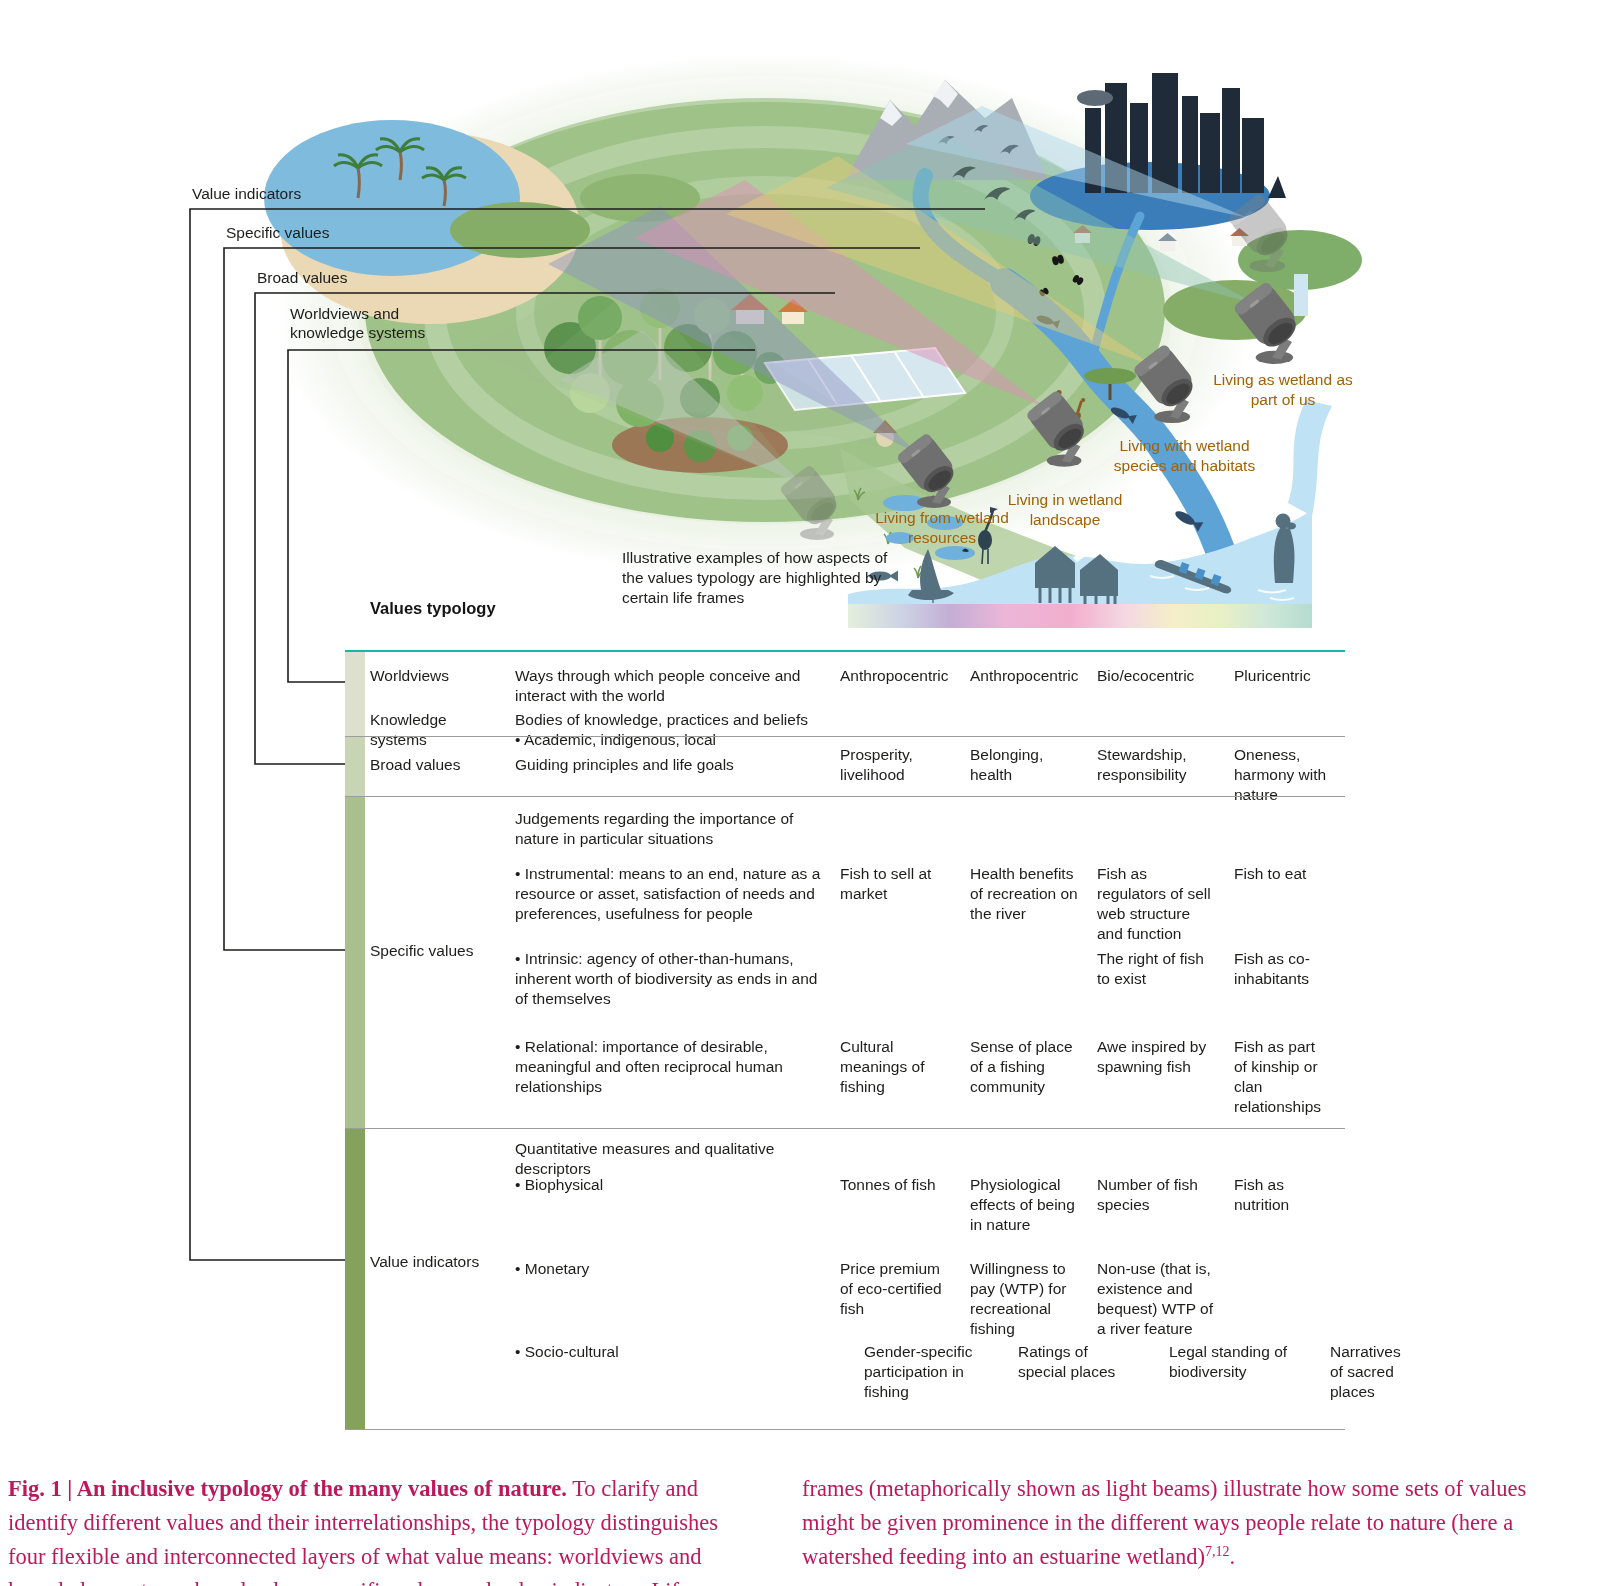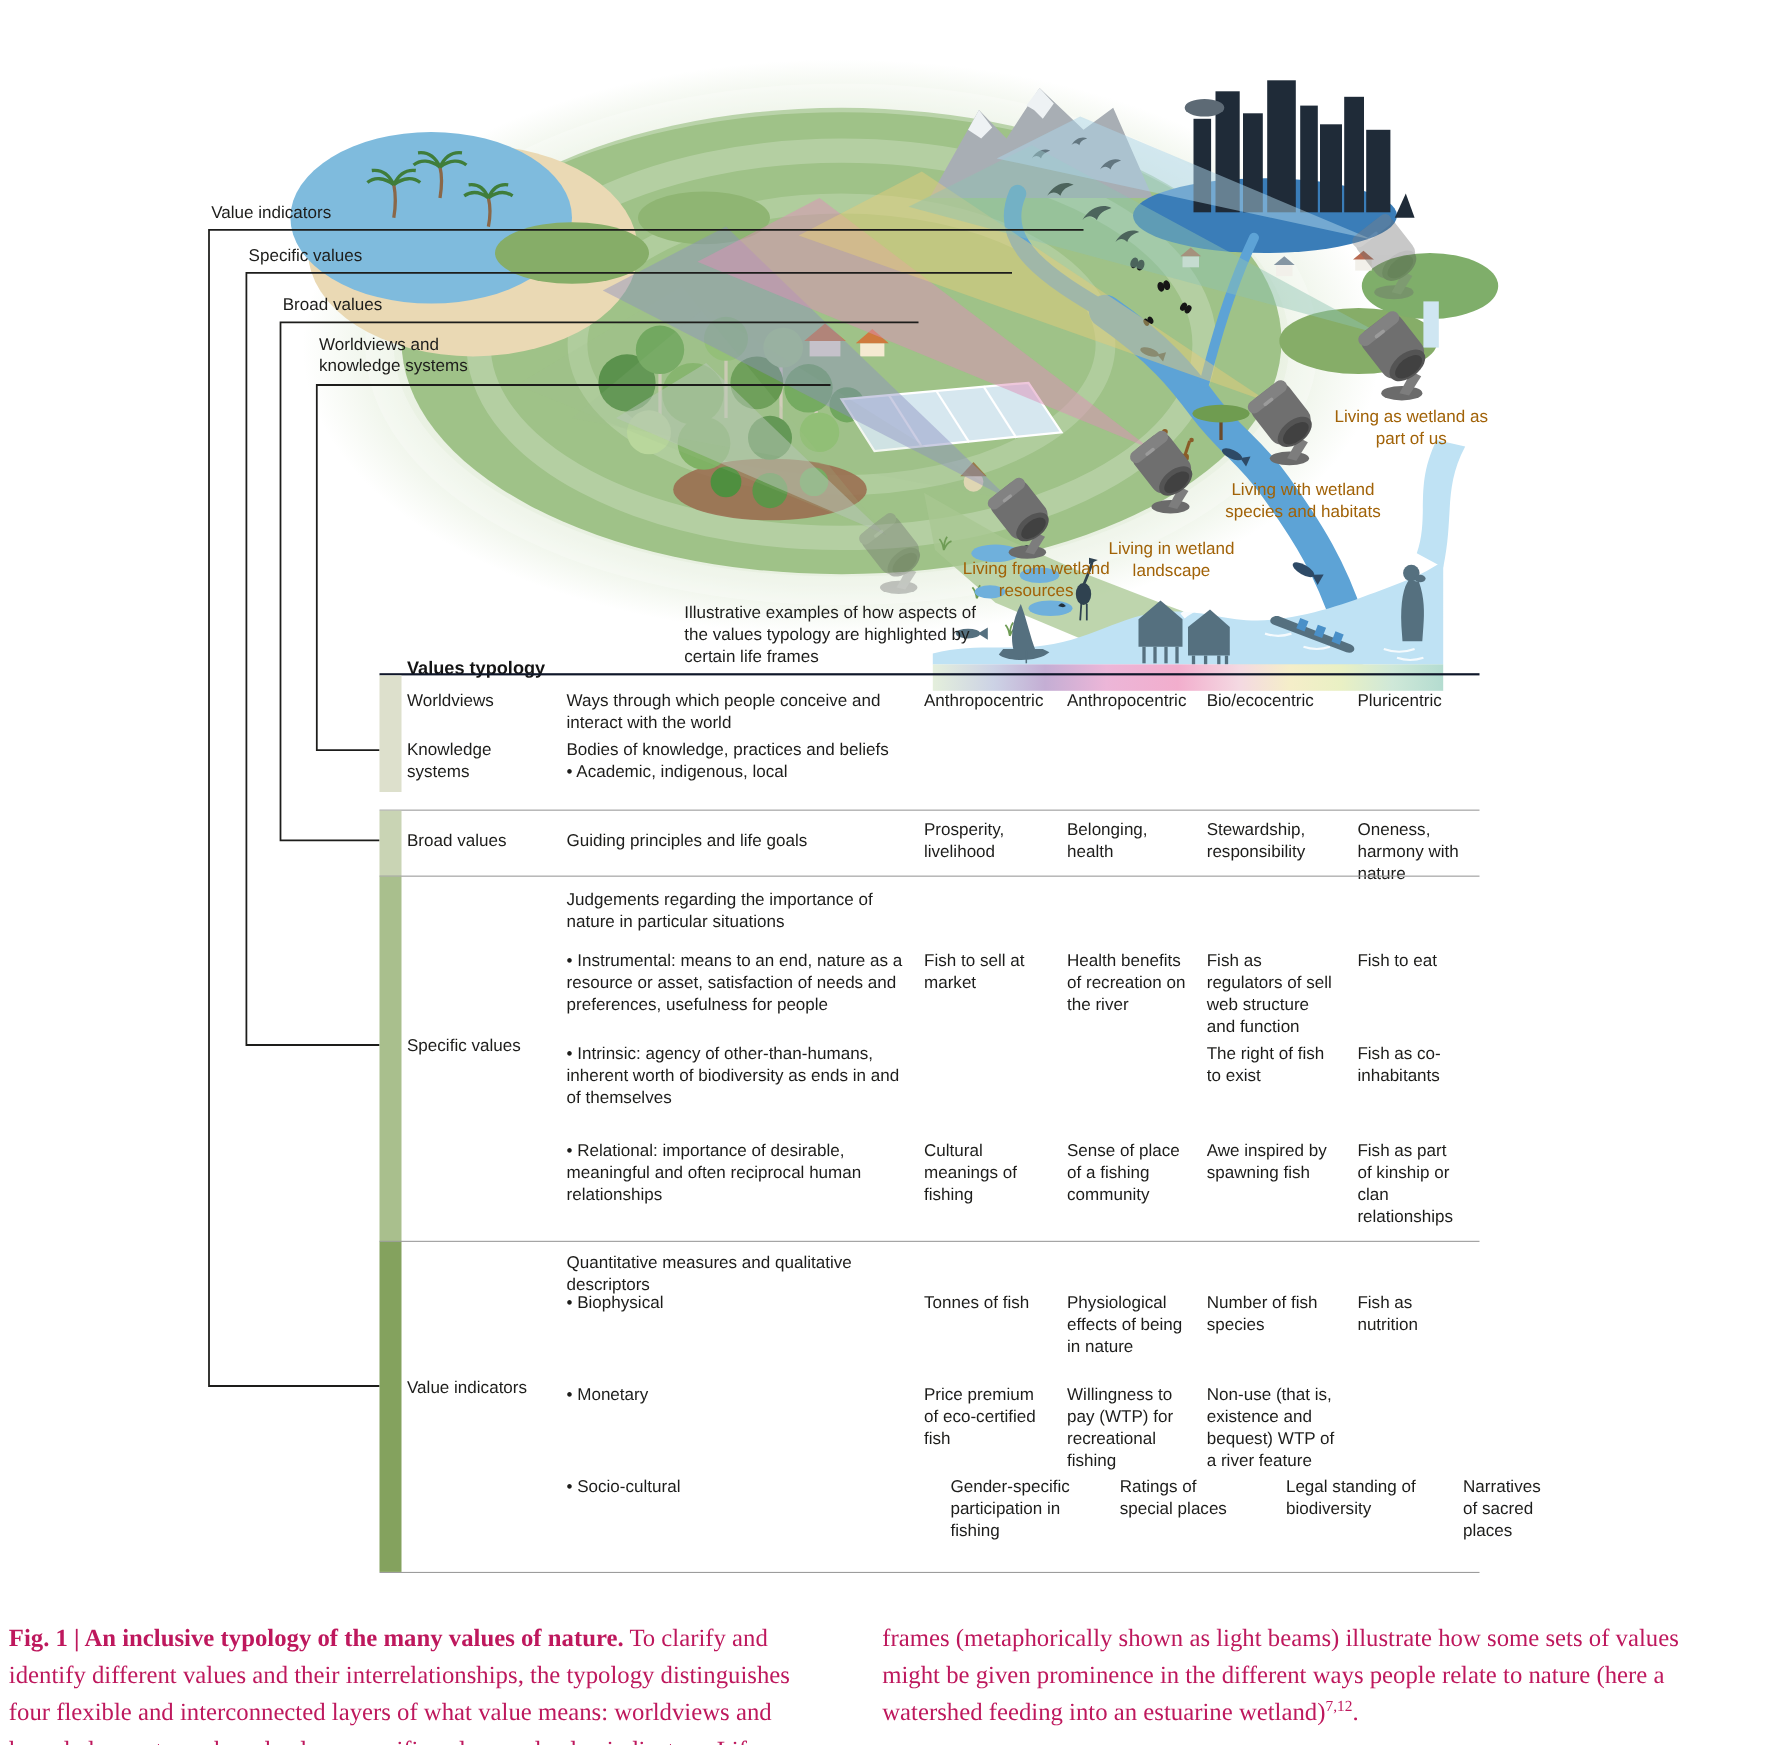--- a/index.html
+++ b/index.html
@@ -11,21 +11,21 @@
   
   .layer-label{position:absolute;font-size:15.5px;line-height:19px;color:#1d1d1b;}
 
   
   .frame-label{position:absolute;font-size:15.5px;line-height:19.5px;text-align:center;color:#a16207;}
   .illus-note{position:absolute;left:622px;top:500px;width:272px;font-size:15.5px;line-height:20px;color:#1d1d1b;}
 
   
   .tbl-title{position:absolute;left:370px;top:551px;font-size:16.5px;font-weight:bold;color:#141414;}
   .tbl-section{position:absolute;left:345px;width:1000px;}
-  #secA{top:564px;height:106px;border-top:2px solid #0f172a;}
+  #secA{top:602px;height:106px;border-top:2px solid #14b8a6;}
   #secB{top:688px;height:60px;border-top:1.5px solid #9c9c9c;}
   #secC{top:748px;height:332px;border-top:1.5px solid #9c9c9c;}
   #secD{top:1080px;height:300px;border-top:1.5px solid #9c9c9c;border-bottom:1.5px solid #9c9c9c;}
   .sec-bar{position:absolute;left:0;top:0;bottom:0;width:20px;}
   #secA .sec-bar{background:#dde0cc;}
   #secB .sec-bar{background:#c9d4b4;}
   #secC .sec-bar{background:#a9bf8d;}
   #secD .sec-bar{background:#84a25e;}
   .trow{position:absolute;left:25px;right:0;display:grid;
         grid-template-columns:145px 325px 130px 127px 137px 1fr;

